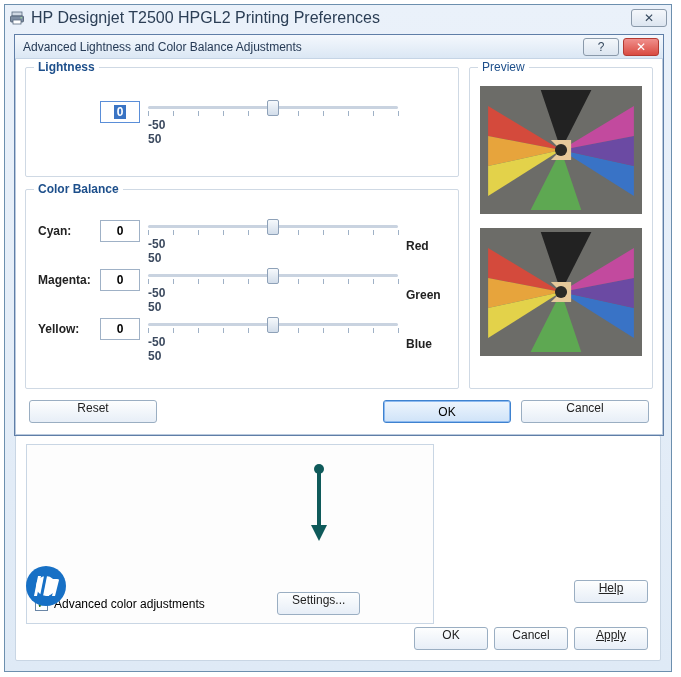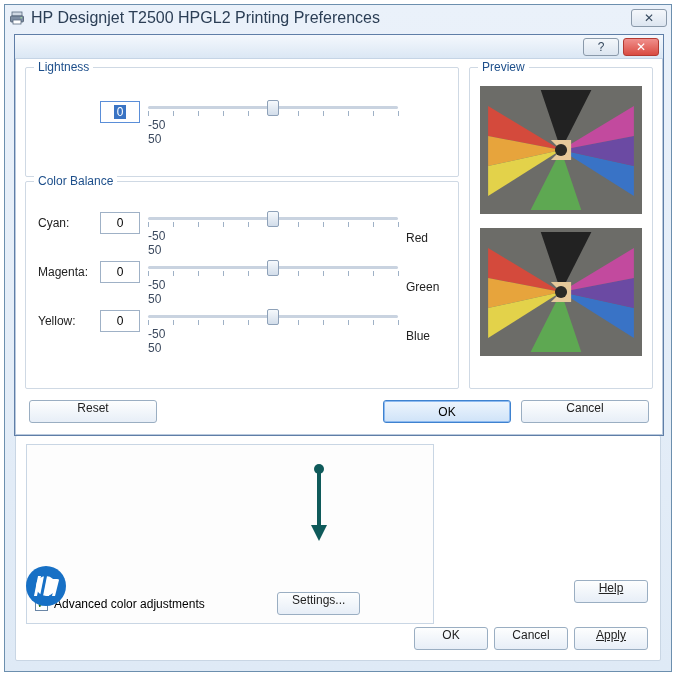--- a/index.html
+++ b/index.html
@@ -107,21 +107,21 @@
     background: linear-gradient(#f4f8fd,#dbe7f4);
     border-bottom:1px solid #c5d4e5;
     display:flex; align-items:center; padding:0 4px 0 8px;
     color:#263a55;
   }
   .inner-titlebar .spacer{flex:1;}
   .inner-body {
     position:absolute; left:10px; right:10px; top:32px; bottom:46px;
     display:flex; gap:10px;
   }
-  .left-col { flex:1; display:flex; flex-direction:column; gap:4px;}
+  .left-col { flex:1; display:flex; flex-direction:column; gap:12px;font-weight:bold;}
   .groupbox {
     border:1px solid #cfd9e4;
     border-radius:2px;
     position:relative;
     padding:18px 12px 12px 12px;
     background:#fff;
   }
   .groupbox > .legend {
     position:absolute; top:-8px; left:8px;
     background:#fff; padding:0 4px;
@@ -248,20 +248,21 @@
         </div>
       <div class="std-btn">
           <span style="text-decoration:underline">Apply</span>
         </div>
     </div>
   </div>
 </div>
 
 <div class="inner-dialog">
   <div class="inner-titlebar">
+    <span>Advanced Lightness and Color Balance Adjustments</span>
     <span class="spacer"></span>
     <div class="win-btn">
         <span>?</span>
       </div>
     <div class="win-btn close-red">
         <span>✕</span>
       </div>
   </div>
 
   <div class="inner-body">

